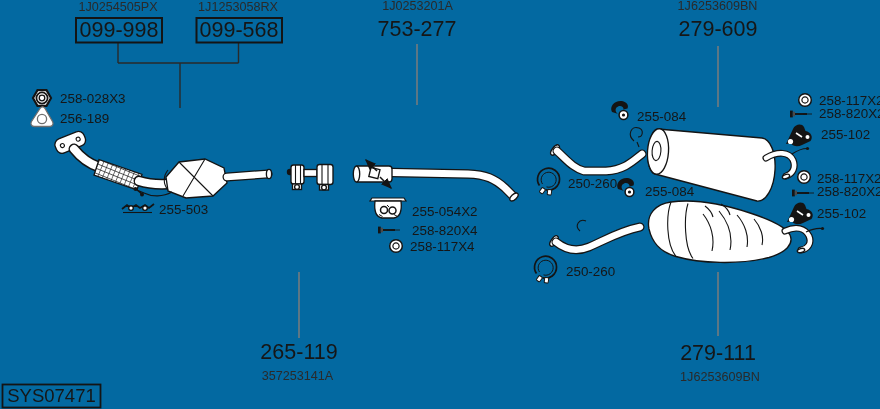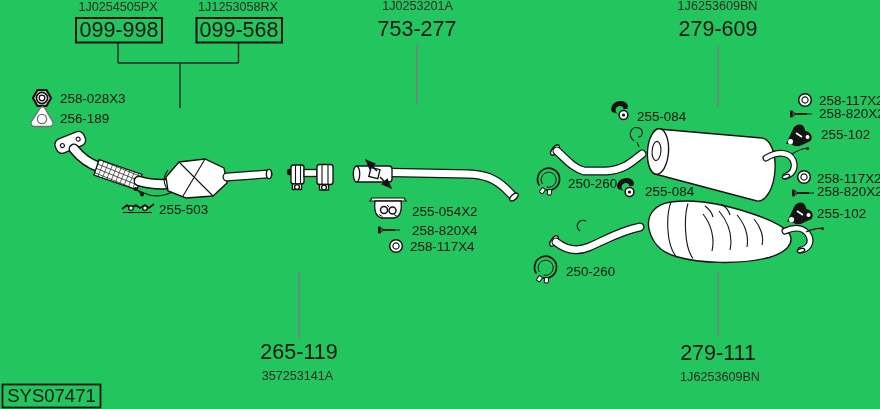--- a/index.html
+++ b/index.html
@@ -1,16 +1,16 @@
 <!DOCTYPE html>
 <html><head>
 <meta charset="utf-8">
 <style>
   html,body{margin:0;padding:0;background:#ffffff;}
-  .stage{position:relative;width:880px;height:409px;background:#22c55e;overflow:hidden;
+  .stage{position:relative;width:880px;height:409px;background:#0369a1;overflow:hidden;
          font-family:"Liberation Sans", sans-serif;}
   svg{display:block;}
   text{fill:#161616;}
   .big{font-size:21.5px;}
   .oem{font-size:12.6px;fill:#2a2a2a;}
   .lbl{font-size:13.4px;}
   .sys{font-size:18.5px;}
   .pipe-o{fill:none;stroke:#141414;stroke-linecap:round;}
   .pipe-i{fill:none;stroke:#ffffff;stroke-linecap:round;}
   .ln{fill:#ffffff;stroke:#141414;stroke-width:1.35;}

